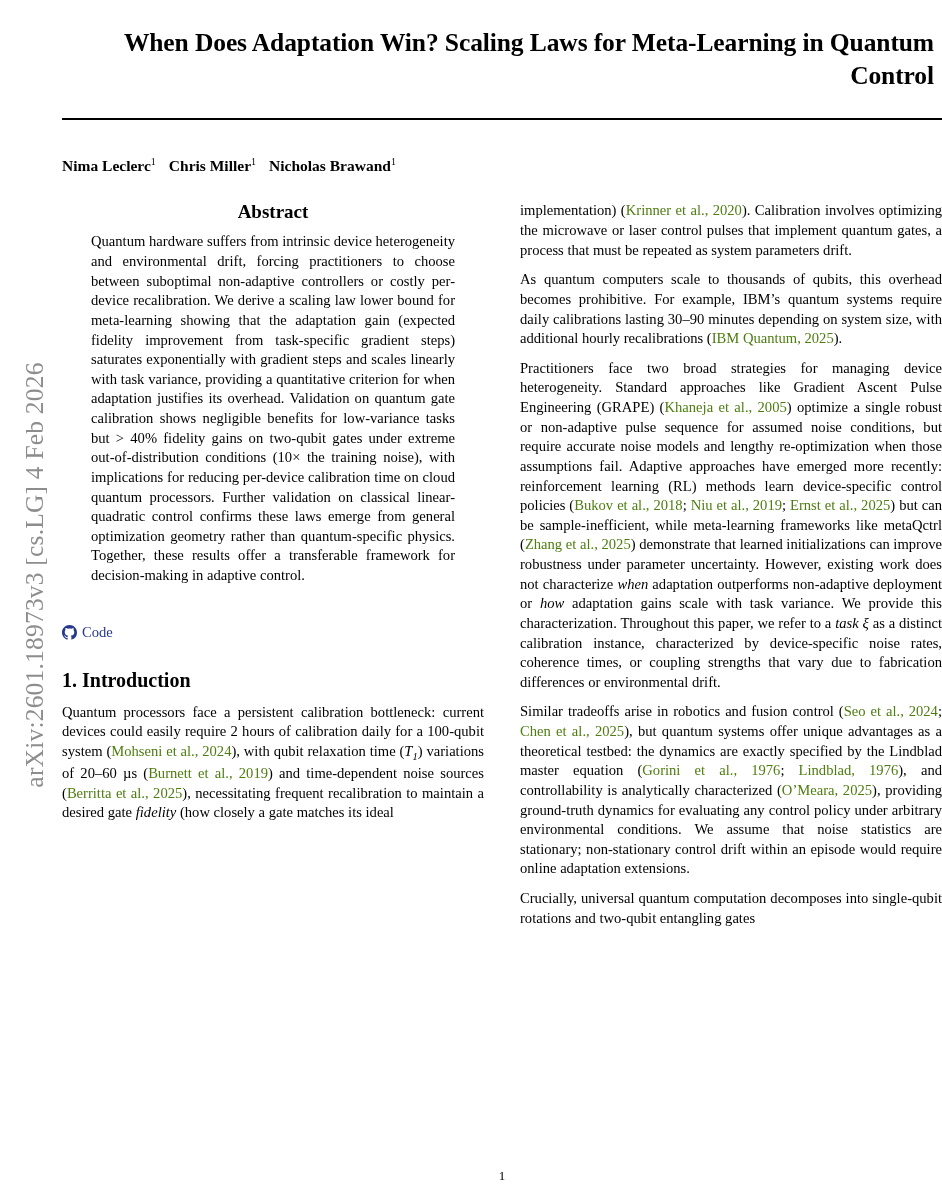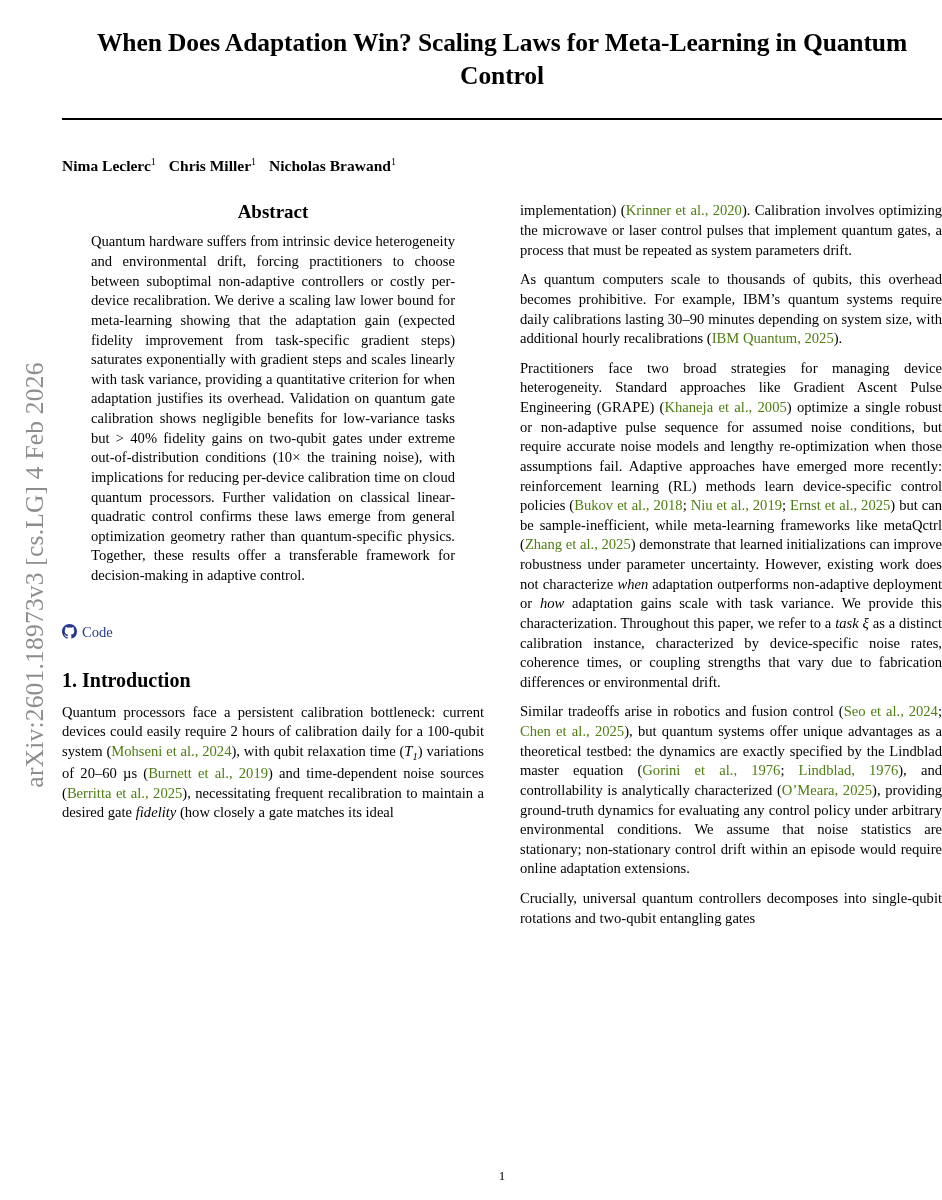--- a/index.html
+++ b/index.html
@@ -44,21 +44,21 @@
     top: 0px;
     width: 880px;
     height: 1200px;
   }
 
   #title-block { padding-top: 26px; }
   #paper-title {
     font-size: 25.5px;
     font-weight: bold;
     line-height: 1.30;
-    text-align: center;
+    text-align: right;
     margin: 0 8px;
     letter-spacing: -0.1px;
   }
 
   #title-rule {
     margin: 26px 0 0 0;
     height: 0;
     border: none;
     border-top: 2.6px solid #000;
     width: 100%;
@@ -107,20 +107,21 @@
     hyphens: manual;
   }
 
   .cite { color: #4d7c0f; }
   .ital { font-style: italic; }
 
   
   #code-link {
     margin: 38px 0 0 0;
     display: flex;
+    align-items: center;
     gap: 5px;
     font-size: 14.6px;
   }
   #code-link .gh-icon {
     display: inline-block;
     width: 15px;
     height: 15px;
     line-height: 0;
   }
   #code-link .code-label { color: #27388c; }
@@ -188,19 +189,19 @@
 
       <p class="body" id="intro-p1">Quantum processors face a persistent calibration bottleneck: current devices could easily require 2 hours of calibration daily for a 100-qubit system (<span class="cite">Mohseni et al., 2024</span>), with qubit relaxation time (<span class="mathit">T</span><span class="mathit sub">1</span>) variations of 20–60 µs (<span class="cite">Burnett et al., 2019</span>) and time-dependent noise sources  (<span class="cite">Berritta et al., 2025</span>), necessitating frequent recalibration to maintain a desired gate <em class="ital">fidelity</em> (how closely a gate matches its ideal</p>
 
     </div>
 
     <div class="col" id="right-col">
       <p class="body" id="right-p1">implementation) (<span class="cite">Krinner et al., 2020</span>). Calibration involves optimizing the microwave or laser control pulses that implement quantum gates, a process that must be repeated as system parameters drift.</p>
       <p class="body" id="right-p2">As quantum computers scale to thousands of qubits, this overhead becomes prohibitive. For example, IBM’s quantum systems require daily calibrations lasting 30–90 minutes depending on system size, with additional hourly recalibrations (<span class="cite">IBM Quantum, 2025</span>).</p>
       <p class="body" id="right-p3">Practitioners face two broad strategies for managing device heterogeneity. Standard approaches like Gradient Ascent Pulse Engineering (GRAPE) (<span class="cite">Khaneja et al., 2005</span>) optimize a single robust or non-adaptive pulse sequence for assumed noise conditions, but require accurate noise models and lengthy re-optimization when those assumptions fail. Adaptive approaches have emerged more recently: reinforcement learning (RL) methods learn device-specific control policies (<span class="cite">Bukov et al., 2018</span>; <span class="cite">Niu et al., 2019</span>; <span class="cite">Ernst et al., 2025</span>) but can be sample-inefficient, while meta-learning frameworks like metaQctrl (<span class="cite">Zhang et al., 2025</span>) demonstrate that learned initializations can improve robustness under parameter uncertainty. However, existing work does not characterize <em class="ital">when</em> adaptation outperforms non-adaptive deployment or <em class="ital">how</em> adaptation gains scale with task variance. We provide this characterization. Throughout this paper, we refer to a <em class="ital">task</em><span class="mathit"> ξ</span> as a distinct calibration instance, characterized by device-specific noise rates, coherence times, or coupling strengths that vary due to fabrication differences or environmental drift.</p>
       <p class="body" id="right-p4">Similar tradeoffs arise in robotics and fusion control (<span class="cite">Seo et al., 2024</span>; <span class="cite">Chen et al., 2025</span>), but quantum systems offer unique advantages as a theoretical testbed: the dynamics are exactly specified by the Lindblad master equation (<span class="cite">Gorini et al., 1976</span>; <span class="cite">Lindblad, 1976</span>), and controllability is analytically characterized  (<span class="cite">O’Meara, 2025</span>), providing ground-truth dynamics for evaluating any control policy under arbitrary environmental conditions. We assume that noise statistics are stationary; non-stationary control drift within an episode would require online adaptation extensions.</p>
-      <p class="body" id="right-p5">Crucially, universal quantum controllers decomposes into single-qubit rotations and two-qubit entangling gates</p>
+      <p class="body" id="right-p5">Crucially, universal quantum computation decomposes into single-qubit rotations and two-qubit entangling gates</p>
     </div>
 
   </div>
 
   <div id="page-number">1</div>
 </div>
 
 </body></html>

